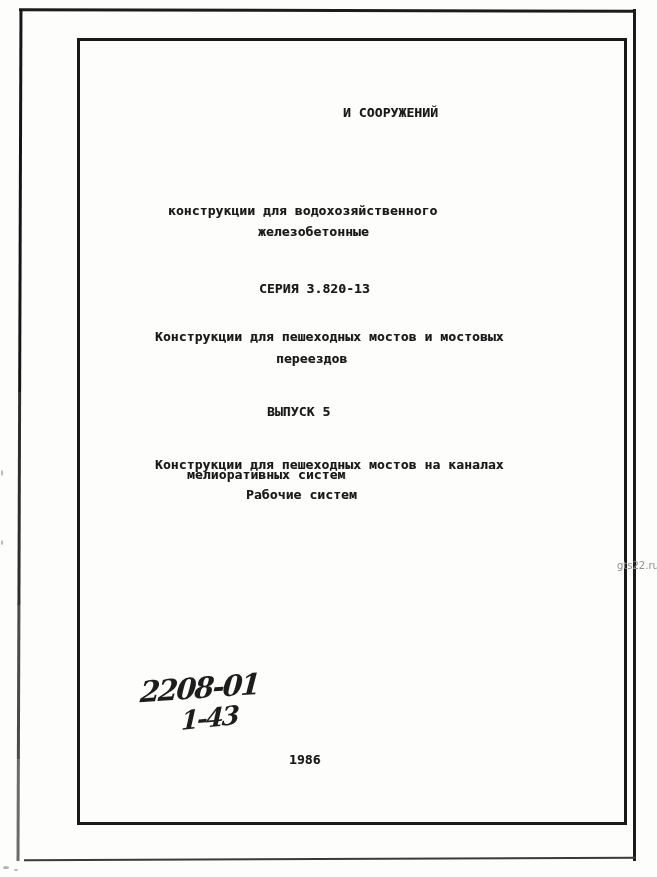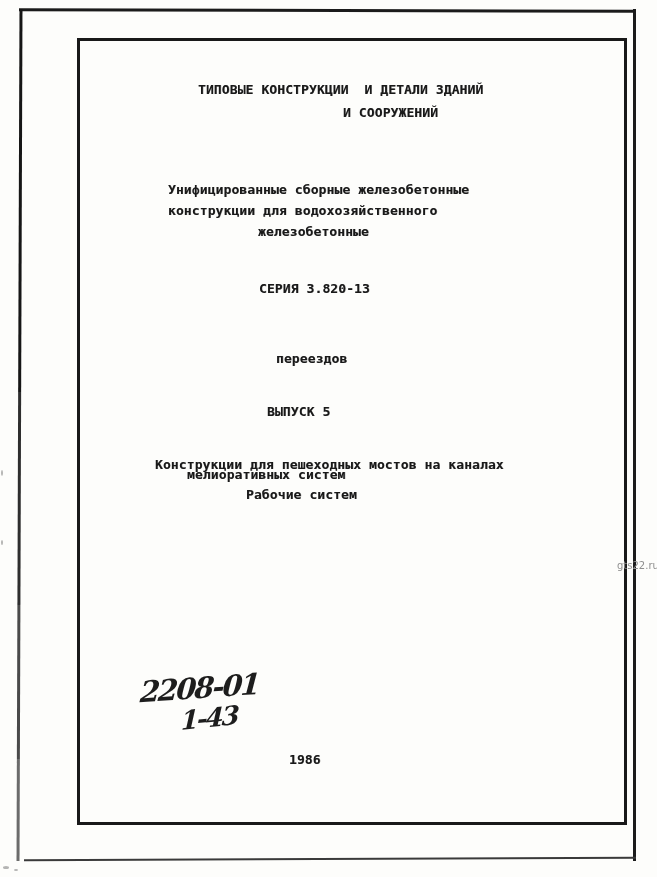--- a/index.html
+++ b/index.html
@@ -64,29 +64,28 @@
 <body>
 
 <div class="page">
 
   <div class="outer-top"></div>
   <div class="outer-left"></div>
   <div class="outer-right"></div>
   <div class="outer-bottom"></div>
   <div class="frame-inner"></div>
 
-  <div class="tw" style="left:198px; top:82px;">ТИПОВЫЕ КОНСТРУКЦИИ  И ДЕТАЛИ ЗДАНИЙ</div>
   <div class="tw" style="left:307px; top:105px;padding-left:36px;">И СООРУЖЕНИЙ</div>
 
-  <div class="tw" style="left:168px; top:182px;">Унифицированные сборные железобетонные</div>
   <div class="tw" style="left:168px; top:203px;">конструкции для водохозяйственного</div>
   <div class="tw" style="left:258px; top:224px;">железобетонные</div>
 
   <div class="tw" style="left:259px; top:281px;">СЕРИЯ 3.820-13</div>
 
+  <div class="tw" style="left:155px; top:329px;">Конструкции для пешеходных мостов и мостовых</div>
   <div class="tw" style="left:276px; top:351px;">переездов</div>
 
   <div class="tw" style="left:267px; top:404px;">ВЫПУСК 5</div>
 
   <div class="tw" style="left:155px; top:423px;margin-top:34px;">Конструкции для пешеходных мостов на каналах</div>
   <div class="tw" style="left:187px; top:467px;">мелиоративных систем</div>
   <div class="tw" style="left:246px; top:487px;">Рабочие систем</div>
 
   <div class="hand hand1">2208-01</div>
   <div class="hand hand2">1-43</div>

